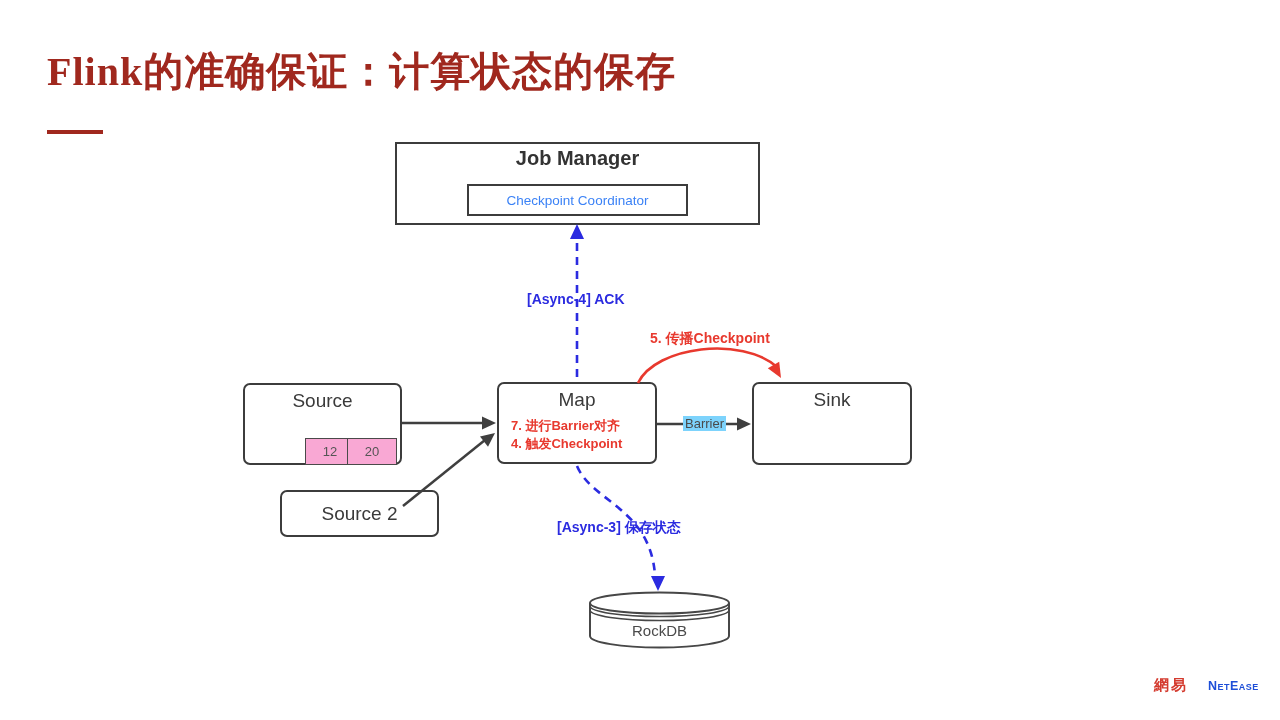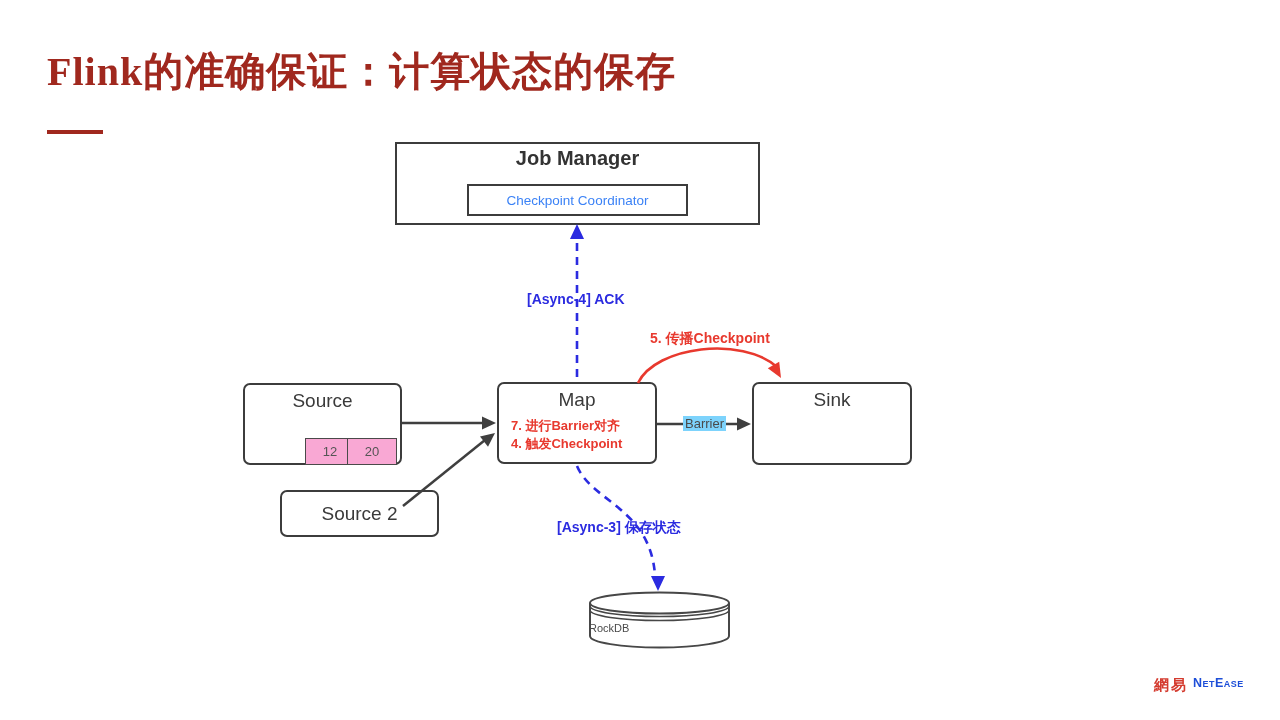--- a/index.html
+++ b/index.html
@@ -46,23 +46,23 @@
   .lbl{position:absolute;white-space:nowrap;font-weight:bold;font-size:14px;}
   .lbl-blue{color:#2B2BE0;}
   .lbl-red{color:#E8392E;}
   .ack-lbl{left:527px;top:291px;}
   .prop-lbl{left:650px;top:330px;}
   .save-lbl{left:557px;top:519px;}
   .barrier-lbl{
     position:absolute;left:683px;top:416px;font-size:13px;color:#4A4A4A;
     background:#7dd3fc;padding:0 2px;font-weight:normal;
   }
-  .rockdb-lbl{position:absolute;left:589px;top:622px;width:141px;
-    font-size:11px;color:#4A4A4A;}
-  .logo{position:absolute;left:1154px;top:676px;display:flex;align-items:flex-start;gap:5px;}
+  .rockdb-lbl{position:absolute;left:589px;top:622px;width:141px;text-align:center;
+    font-size:15px;color:#4A4A4A;}
+  .logo{position:absolute;left:1154px;top:676px;display:flex;align-items:center;gap:20px;}
   .logo-cn{font-size:15px;font-weight:bold;color:#D43B2F;letter-spacing:2px;}
   .logo-en{font-size:12.5px;font-weight:bold;color:#1d4ed8;
     font-variant:small-caps;letter-spacing:0.5px;}
 </style>
 </head>
 <body>
 
 <div class="slide">
 
   <h1 class="title">Flink的准确保证：计算状态的保存</h1>

